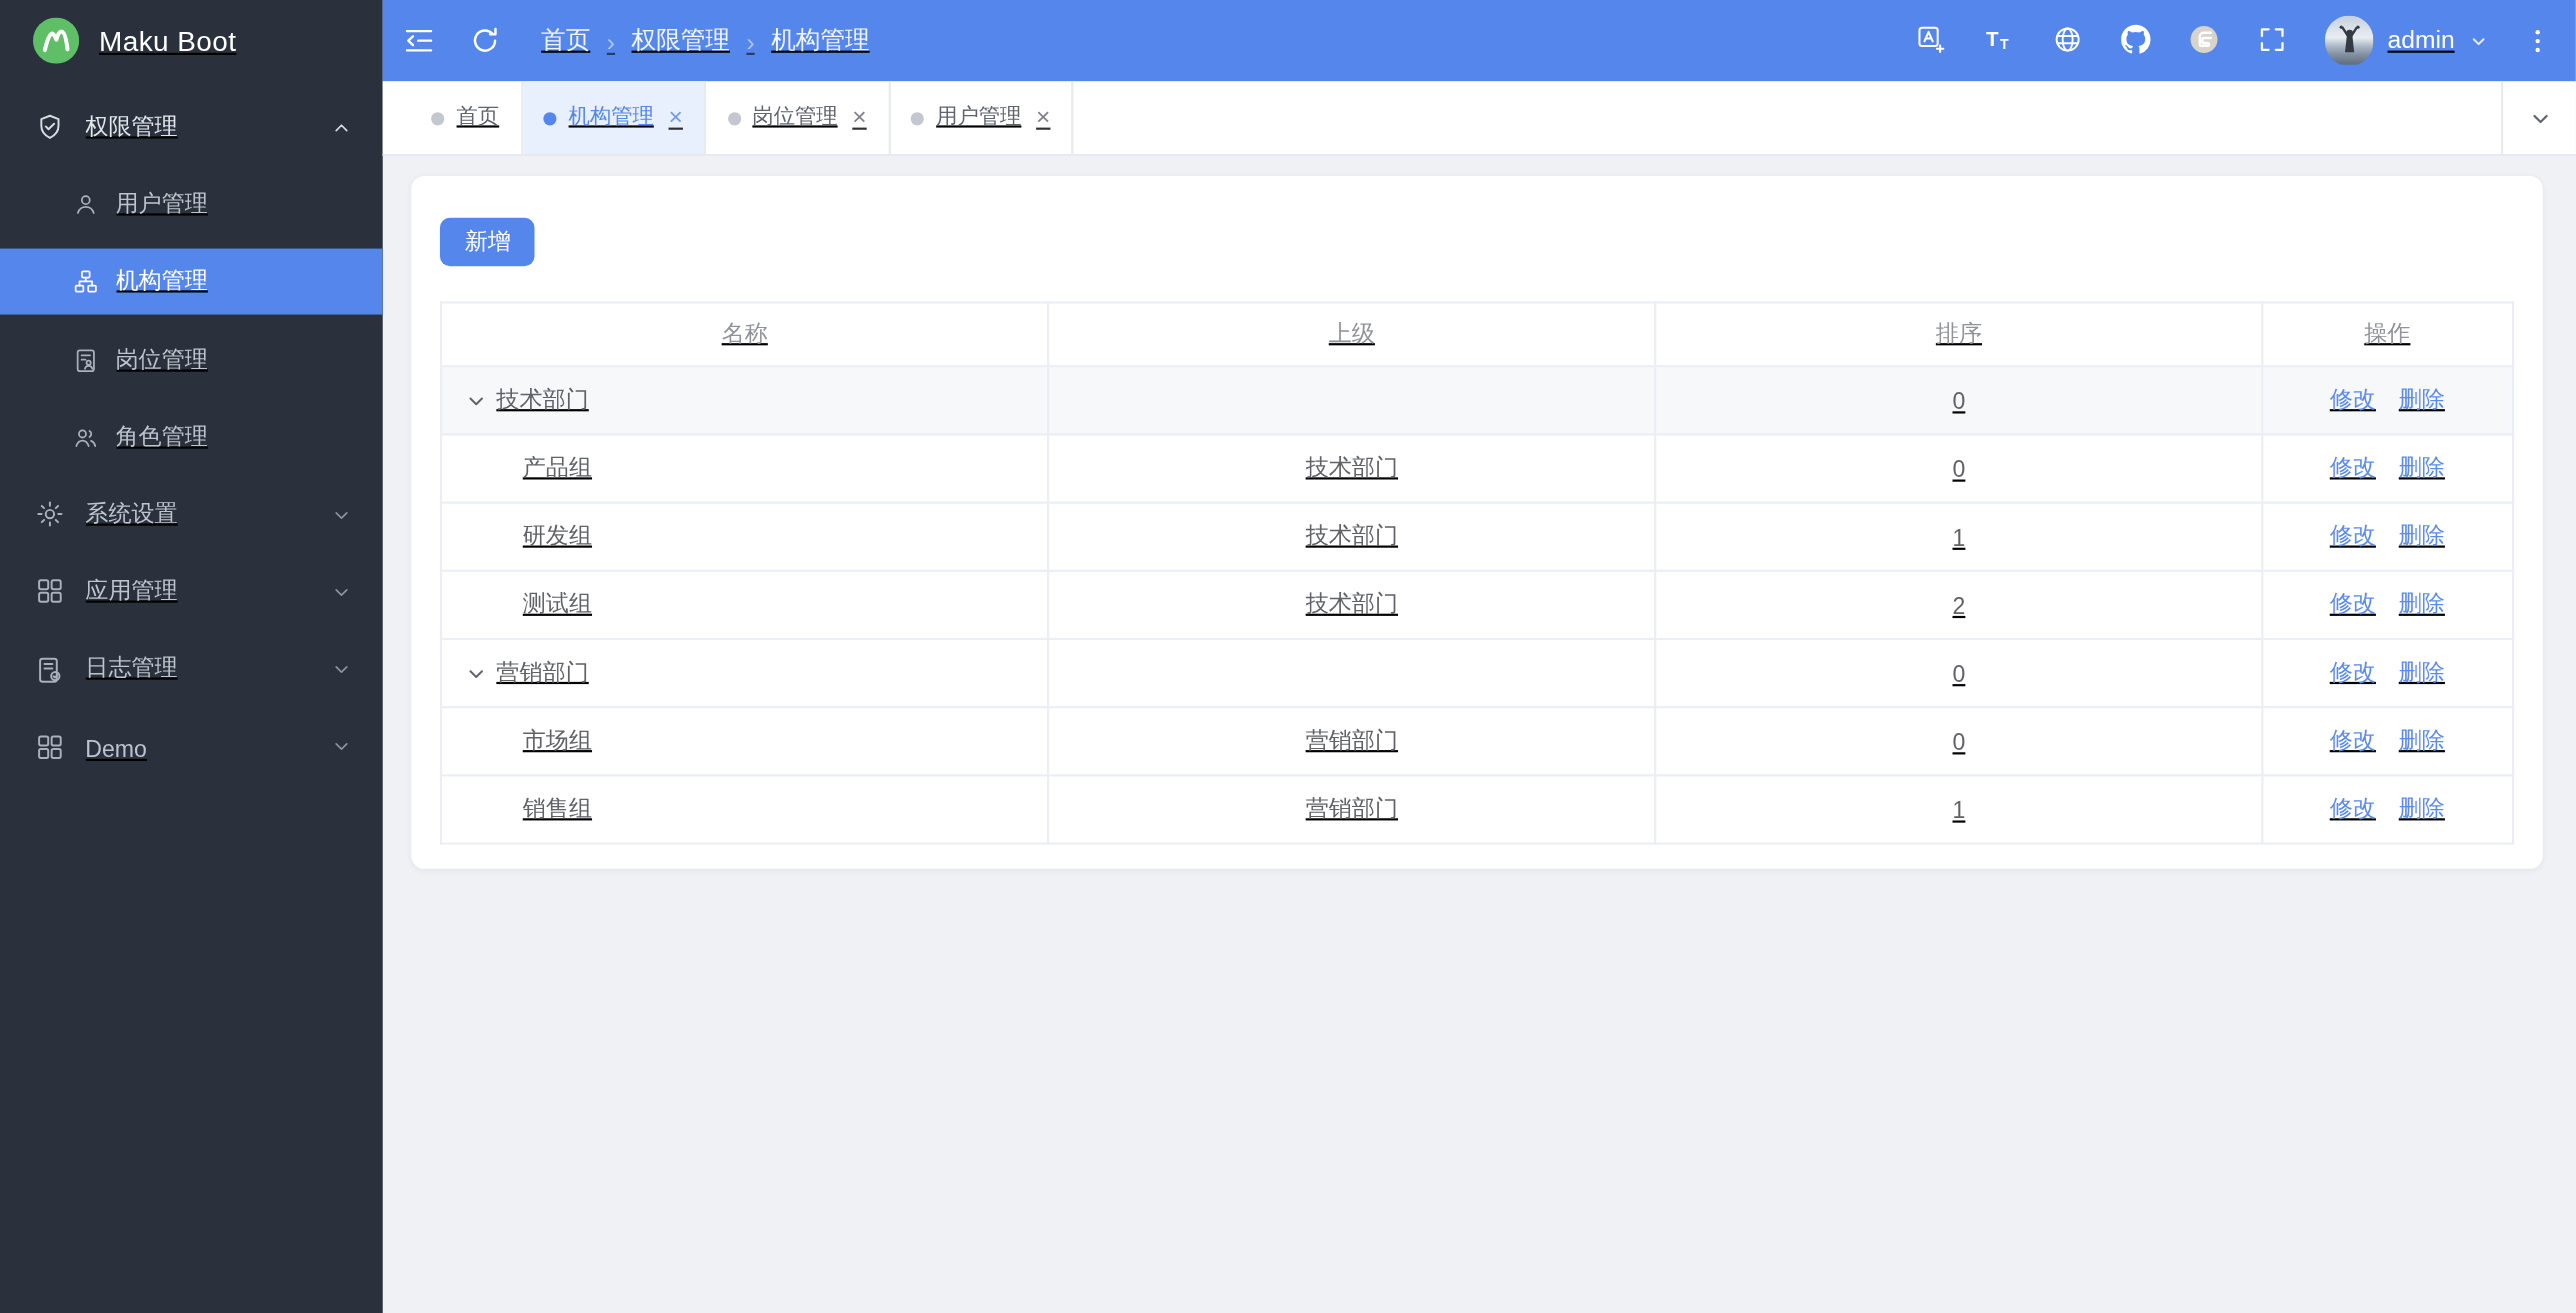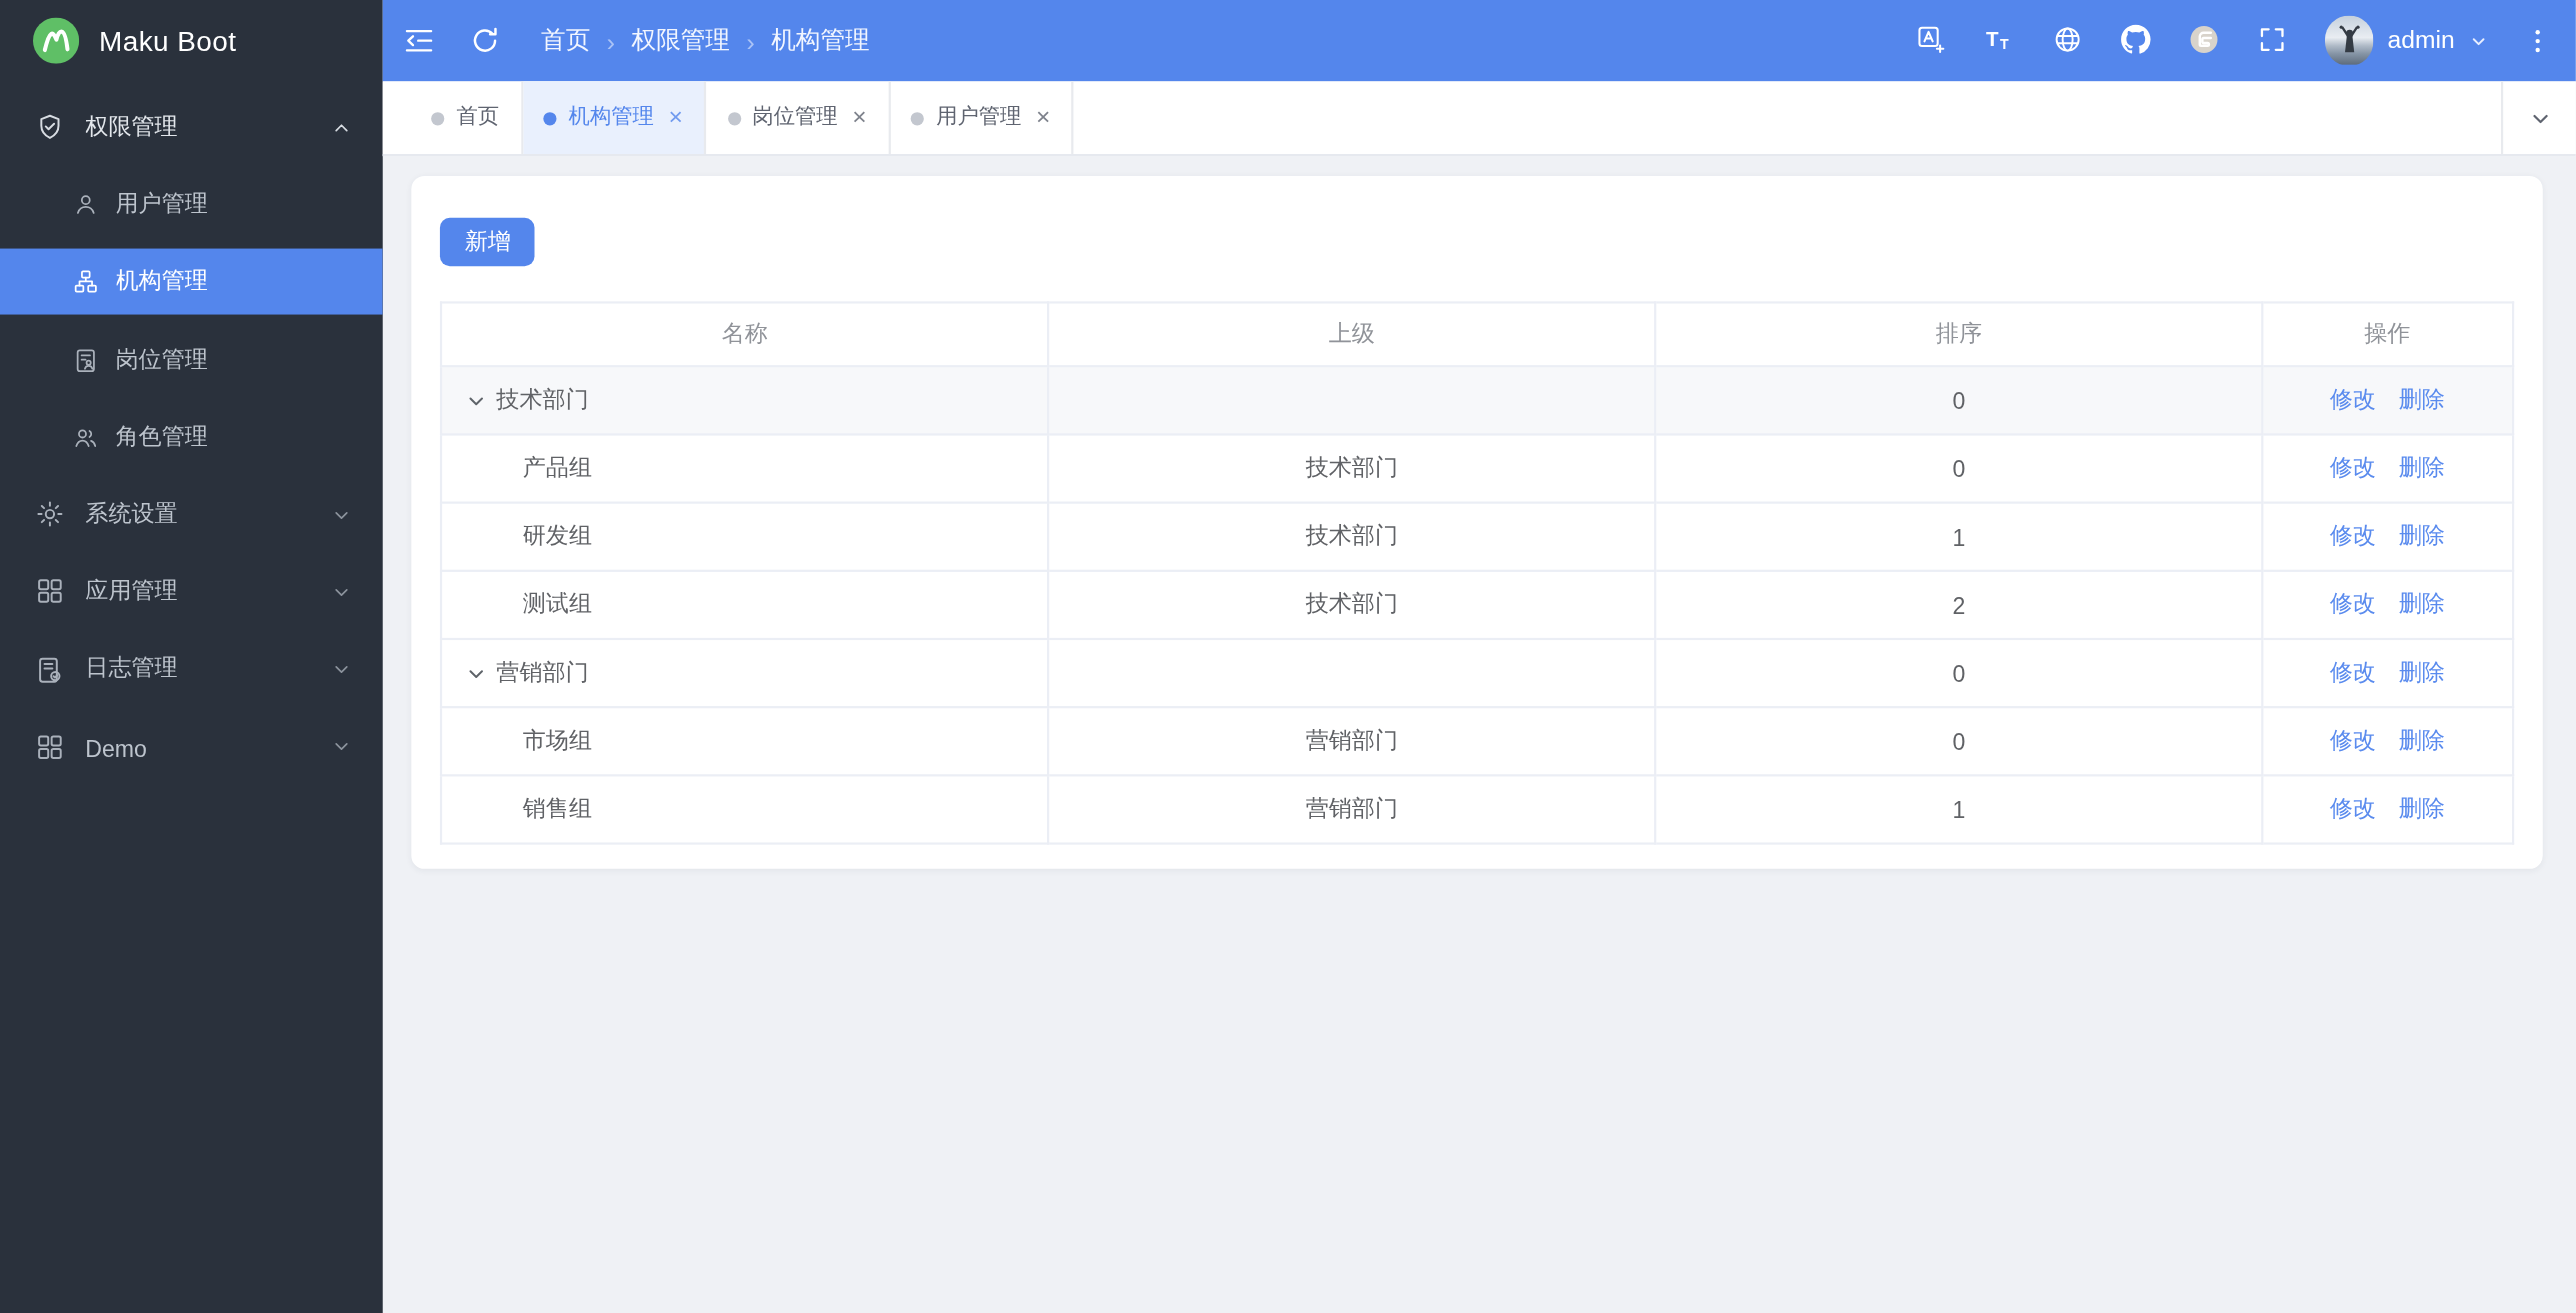--- a/index.html
+++ b/index.html
@@ -1,16 +1,16 @@
 <!DOCTYPE html>
 <html style="--primary: #5486ec; --sidebar-bg: #2a313c; --content-bg: #eff1f5; --link: #5a8bee; --tab-active-bg: #e9f0fd; --logo-green: #5fbf66;font-size:12px"><head>
 <meta charset="utf-8">
 <style>
   html,body{margin:0;padding:0;background:#eff1f5;}
-  .stage{width:2576px;height:1313px;overflow:hidden;}
+  .stage{width:2576px;height:1313px;overflow:hidden;text-decoration:underline;}
   .viewport{
     width:1171px;height:597px;
     transform:scale(2.199617);transform-origin:0 0;
     display:flex;
     font-family:"Liberation Sans","DejaVu Sans",sans-serif;
     background:var(--content-bg,#eff1f5);
     -webkit-font-smoothing:antialiased;
   }
   .icon{display:inline-flex;align-items:center;justify-content:center;flex:0 0 auto;}
   svg{display:block;}

